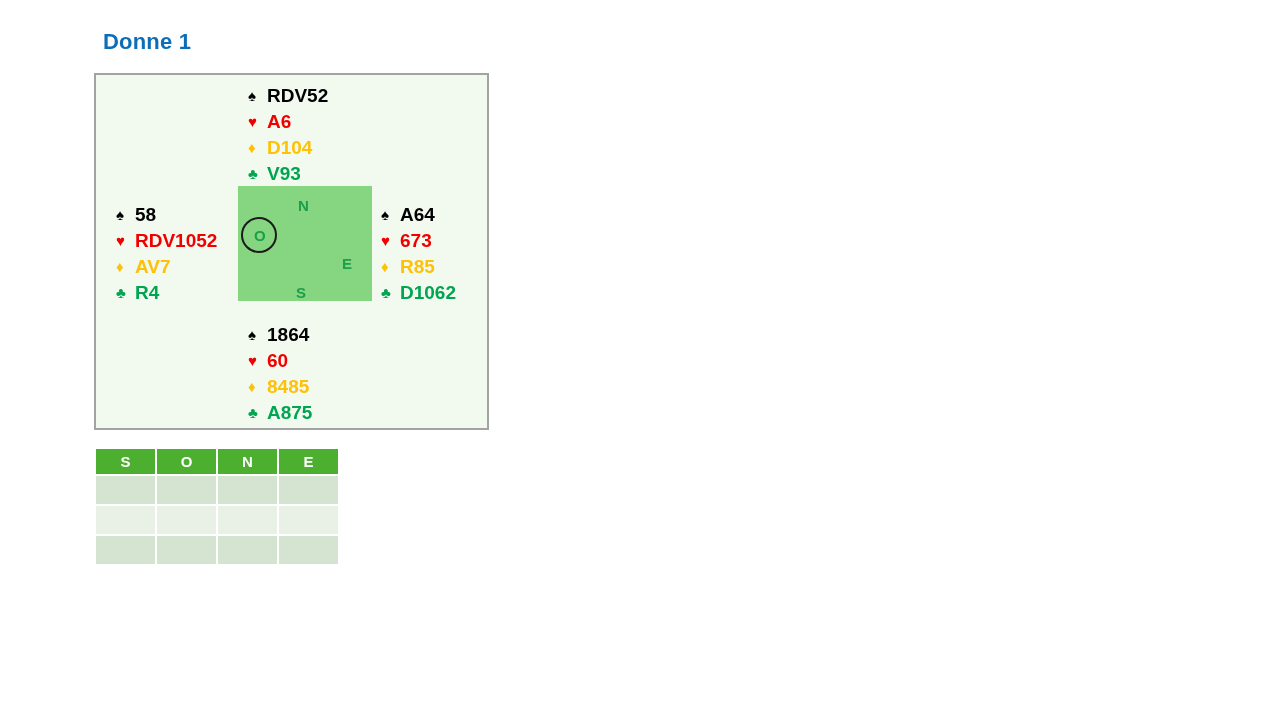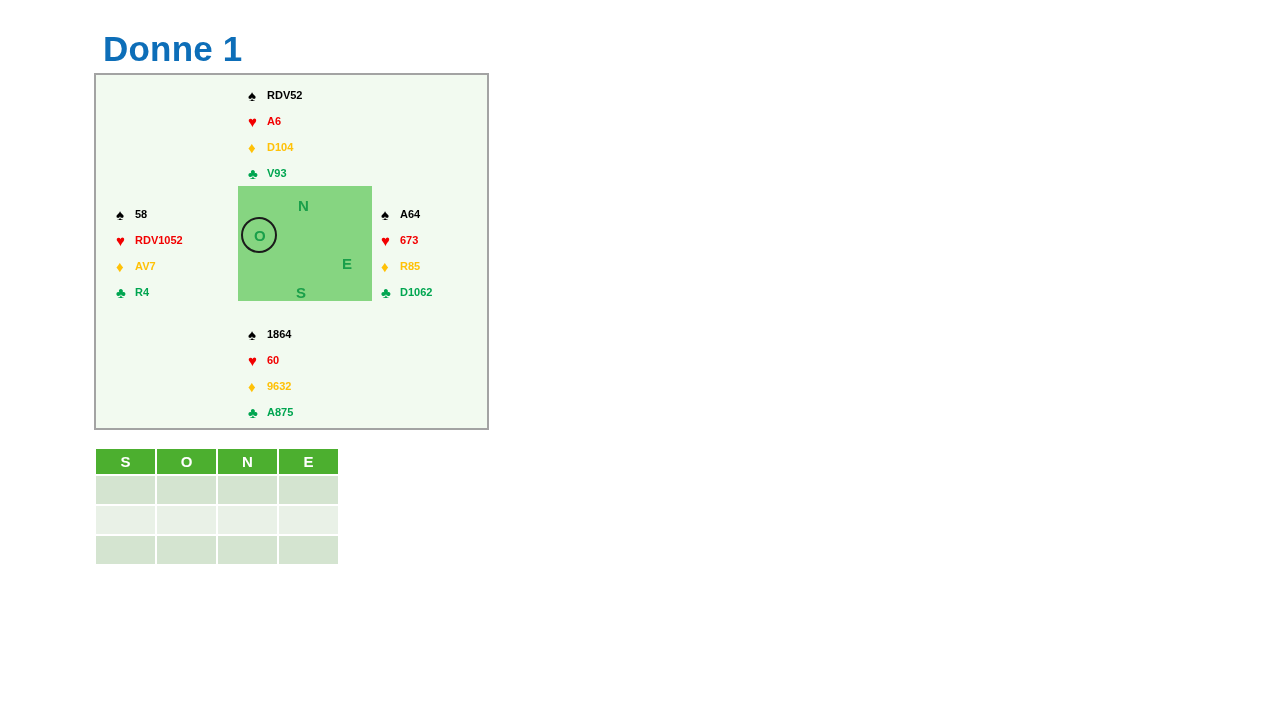--- a/index.html
+++ b/index.html
@@ -16,21 +16,21 @@
     position: relative;
     width: 1280px;
     height: 720px;
   }
 
   
   .deal-title {
     position: absolute;
     left: 103px;
     top: 29px;
-    font-size: 35px;
+    font-size: 22px;
     font-weight: bold;
     color: #0d6eb8;
     letter-spacing: 0.2px;
     white-space: nowrap;
   }
 
   
   .deal-box {
     position: absolute;
     left: 94px;
@@ -61,21 +61,21 @@
   .suit-sym {
     font-size: 15px;
     line-height: 1;
     width: 15px;
     display: inline-block;
     text-align: left;
     margin-right: 4px;
   }
 
   .suit-cards {
-    font-size: 11px;
+    font-size: 19px;
     font-weight: bold;
     line-height: 1;
   }
 
   .s-spades   { color: #000000; }
   .s-hearts   { color: #f20000; }
   .s-diamonds { color: #ffc107; }
   .s-clubs    { color: #00a550; }
 
   
@@ -208,21 +208,21 @@
       <div class="suit-line">
         <span class="suit-sym s-spades">♠</span>
         <span class="suit-cards s-spades">1864</span>
       </div>
       <div class="suit-line">
         <span class="suit-sym s-hearts">♥</span>
         <span class="suit-cards s-hearts">60</span>
       </div>
       <div class="suit-line">
         <span class="suit-sym s-diamonds">♦</span>
-        <span class="suit-cards s-diamonds">9632</span>
+        <span class="suit-cards s-diamonds">8485</span>
       </div>
       <div class="suit-line">
         <span class="suit-sym s-clubs">♣</span>
         <span class="suit-cards s-clubs">A875</span>
       </div>
     </div>
 
     <div class="compass">
       <div class="dealer-ring"></div>
       <span class="compass-label cl-n">N</span>

